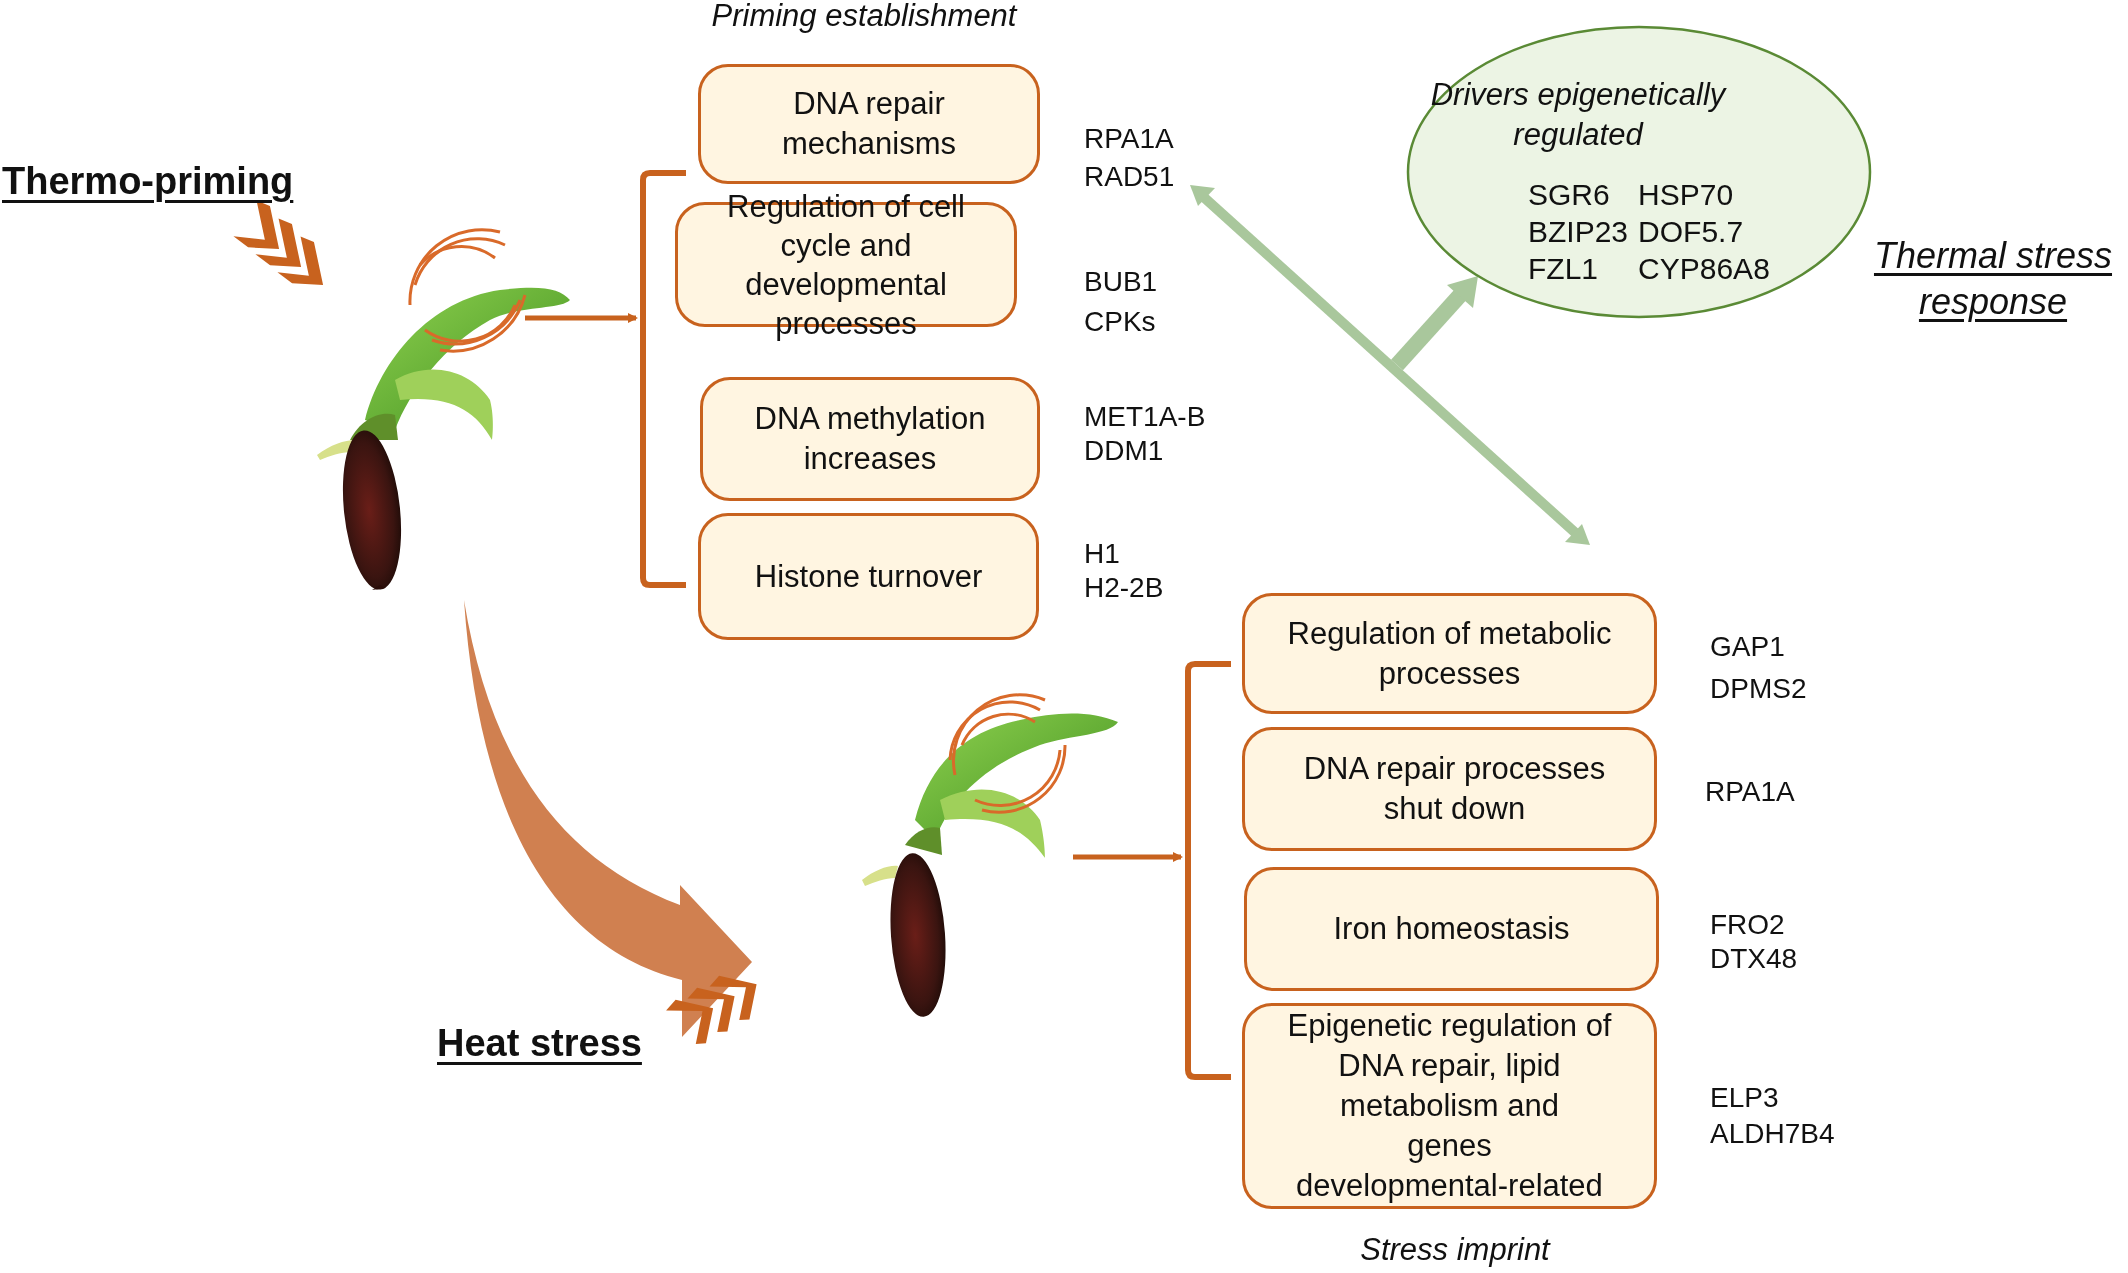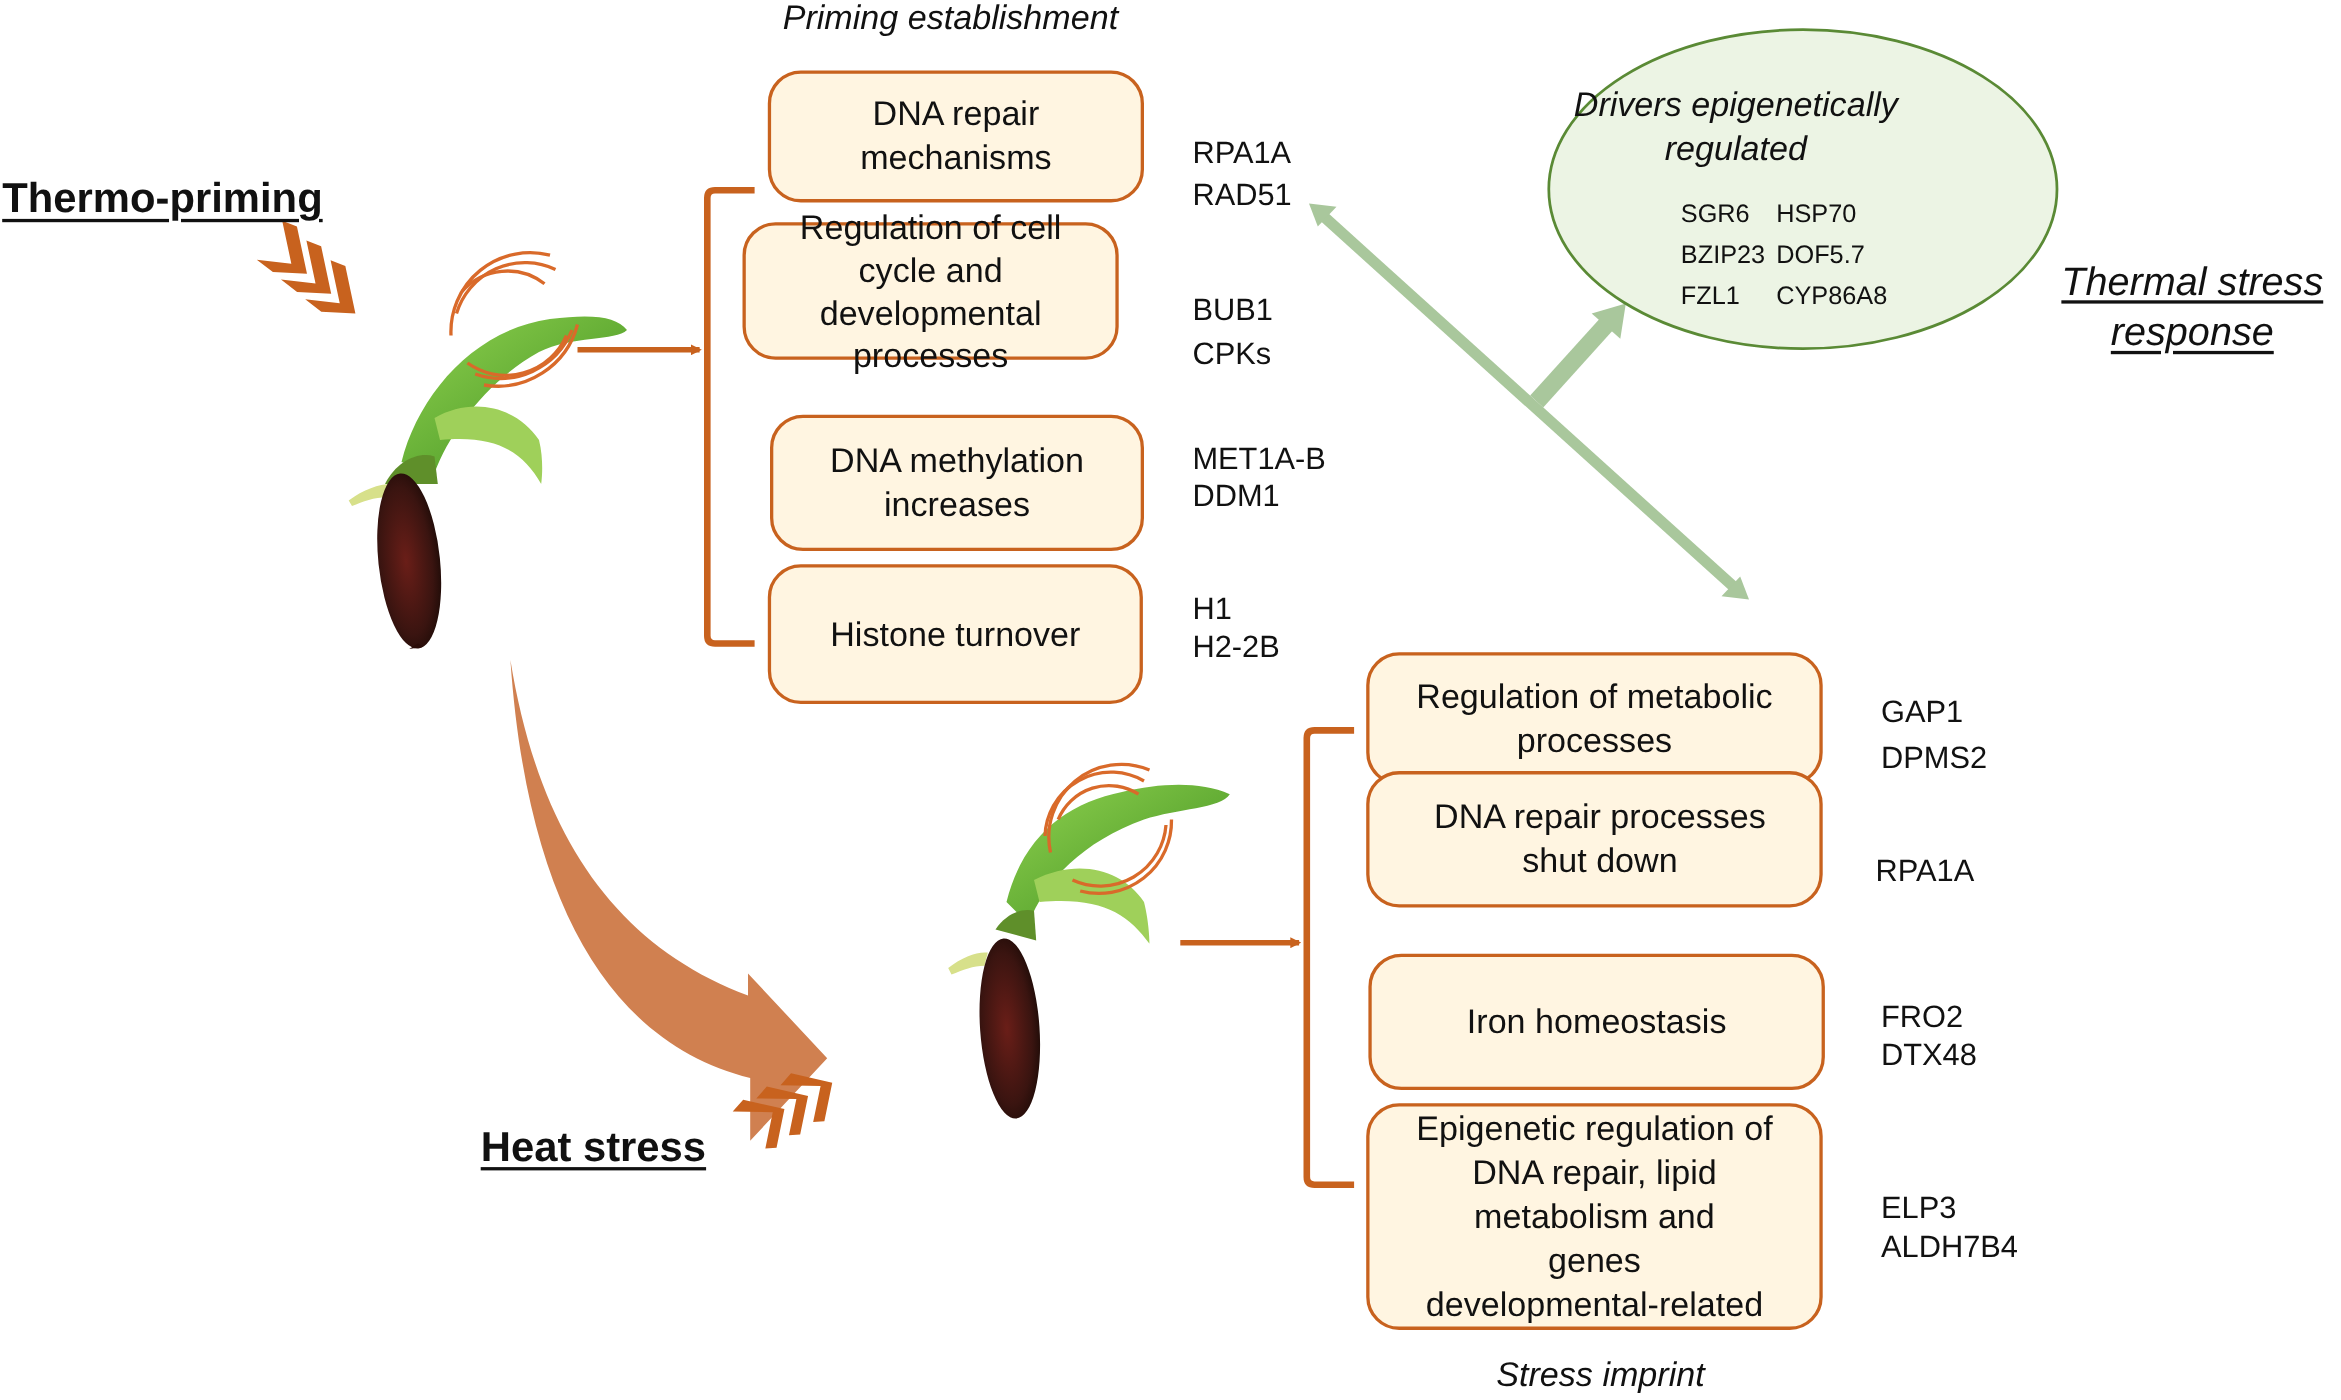--- a/index.html
+++ b/index.html
@@ -8,21 +8,21 @@
   .abs { position:absolute; }
   .stage-title { font-style:italic; font-size:31px; text-align:center; white-space:nowrap; }
   .big-label { font-weight:bold; font-size:38px; text-decoration:underline; text-decoration-thickness:3px; text-underline-offset:6px; white-space:nowrap; }
   .box { position:absolute; box-sizing:border-box; border:3px solid #c8621e; border-radius:30px;
          background:#fff5e1; display:flex; align-items:center; justify-content:center;
          text-align:center; font-size:31px; line-height:40px; padding:0 10px; }
   .box span { display:block; }
   .genes { position:absolute; font-size:28px; line-height:38px; white-space:nowrap; }
   .genes div { display:block;margin-left:32px; }
   .ellipse-title { font-style:italic; font-size:31px; line-height:40px; text-align:center; }
-  .ell-genes { display:grid; grid-template-columns:auto auto; column-gap:10px; font-size:23px; line-height:37px; }
+  .ell-genes { display:grid; grid-template-columns:auto auto; column-gap:10px; font-size:30px; line-height:37px; }
   .thermal { font-style:italic; font-size:36px; line-height:46px; text-align:center; text-decoration:underline; text-underline-offset:5px; white-space:nowrap; }
   svg.layer { position:absolute; left:0; top:0; }
 </style>
 </head>
 <body>
 
 <svg class="layer" width="2128" height="1273" viewBox="0 0 2128 1273">
   <defs>
     <marker id="ahO" markerWidth="10" markerHeight="10" refX="8" refY="5" orient="auto" markerUnits="userSpaceOnUse">
       <path d="M0,0 L10,5 L0,10 Z" fill="#c8621e"></path>
@@ -175,21 +175,21 @@
   <div>
       <span>Regulation of metabolic</span>
       <span>processes</span>
     </div>
 </div>
 <div class="genes" style="left:1678px;top:626px;line-height:42px;">
   <div>GAP1</div>
   <div>DPMS2</div>
 </div>
 
-<div class="box" style="left:1242px;top:701px;width:415px;height:124px;padding-left:20px;">
+<div class="box" style="left:1242px;top:727px;width:415px;height:124px;padding-left:20px;">
   <div>
       <span>DNA repair processes</span>
       <span>shut down</span>
     </div>
 </div>
 <div class="genes" style="left:1673px;top:773px;">
   <div>RPA1A</div>
 </div>
 
 <div class="box" style="left:1244px;top:867px;width:415px;height:124px;">

